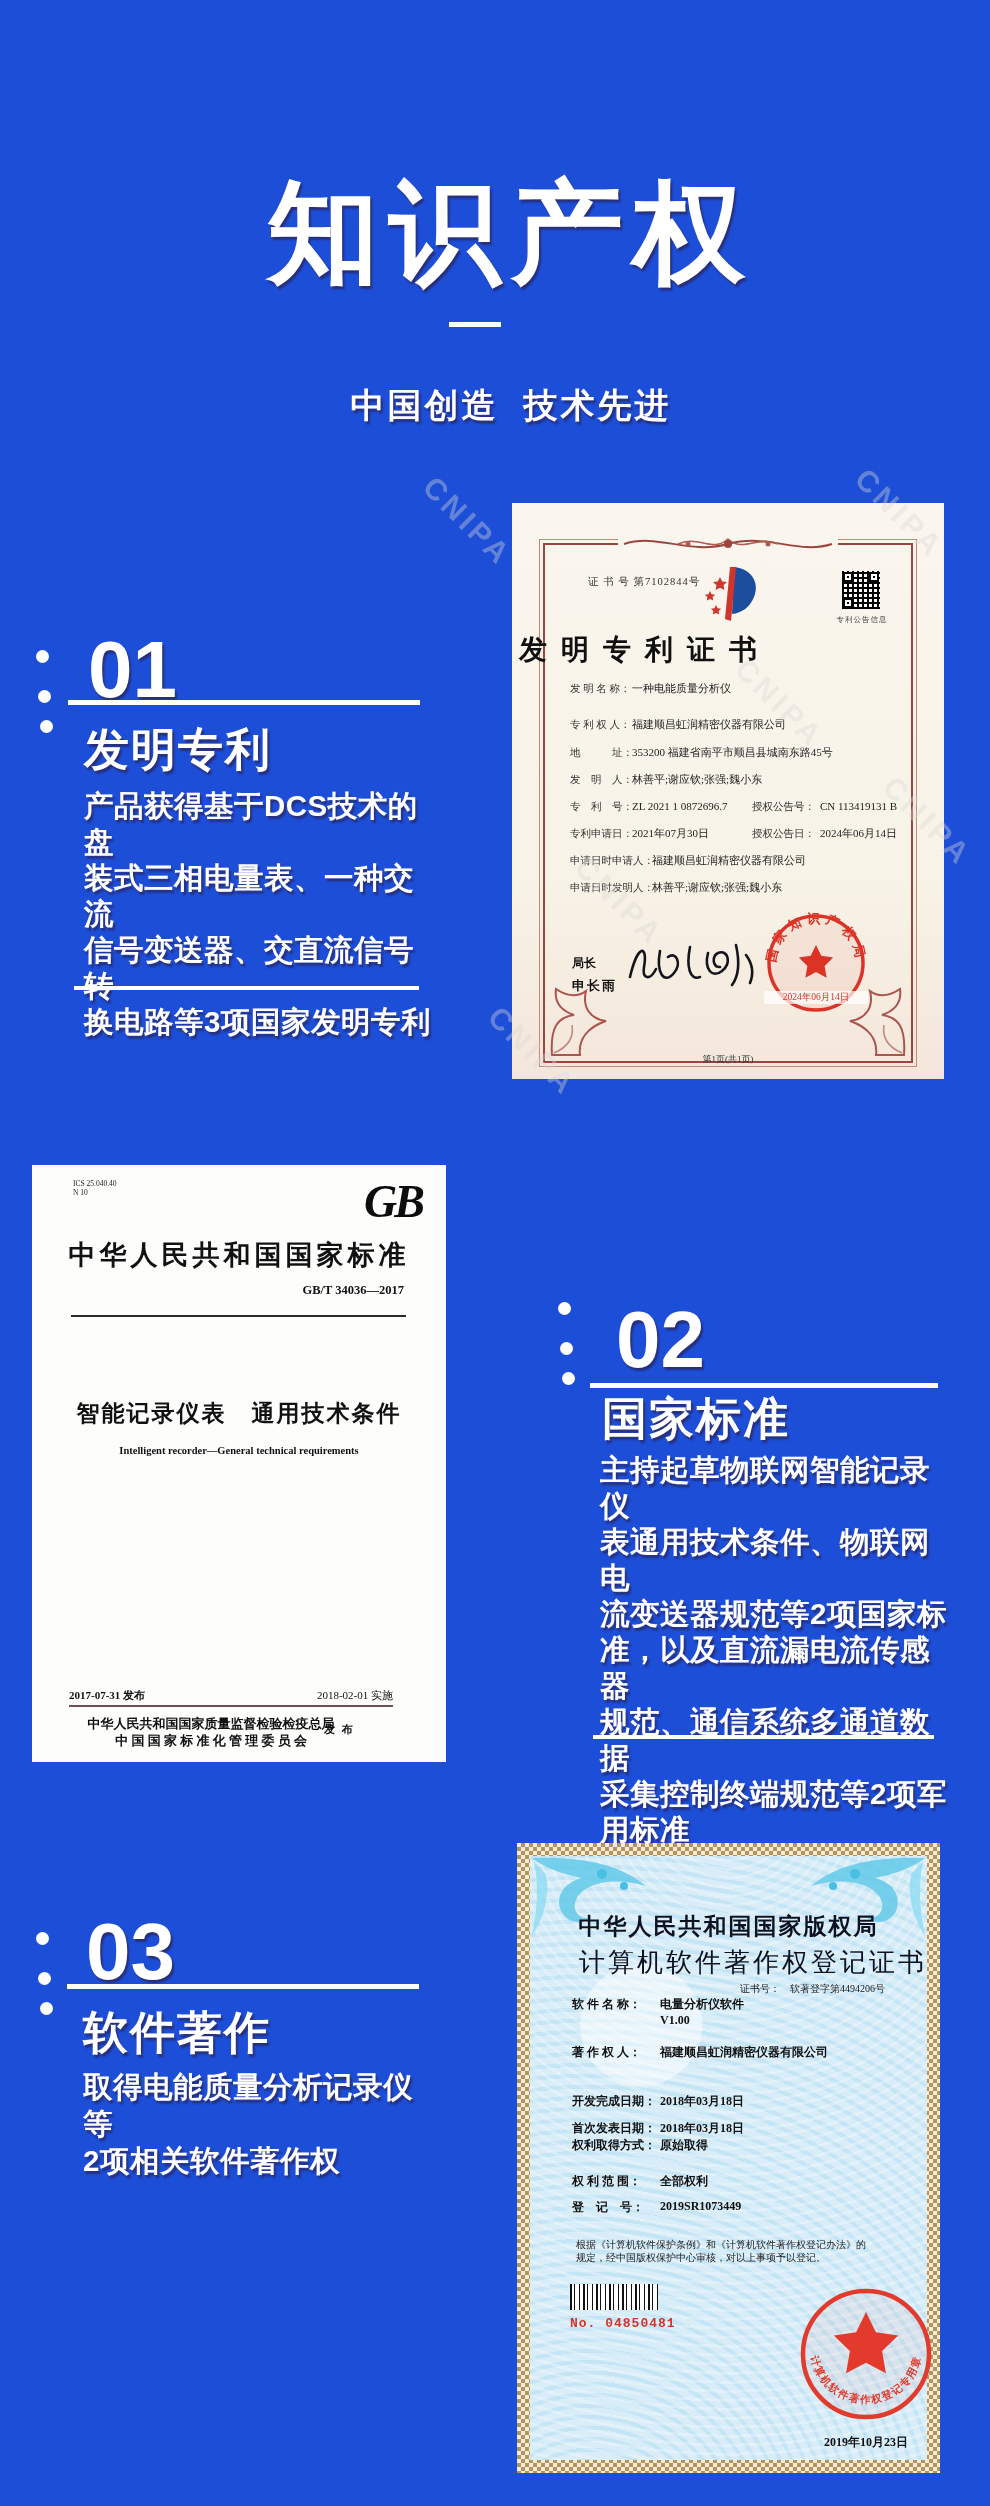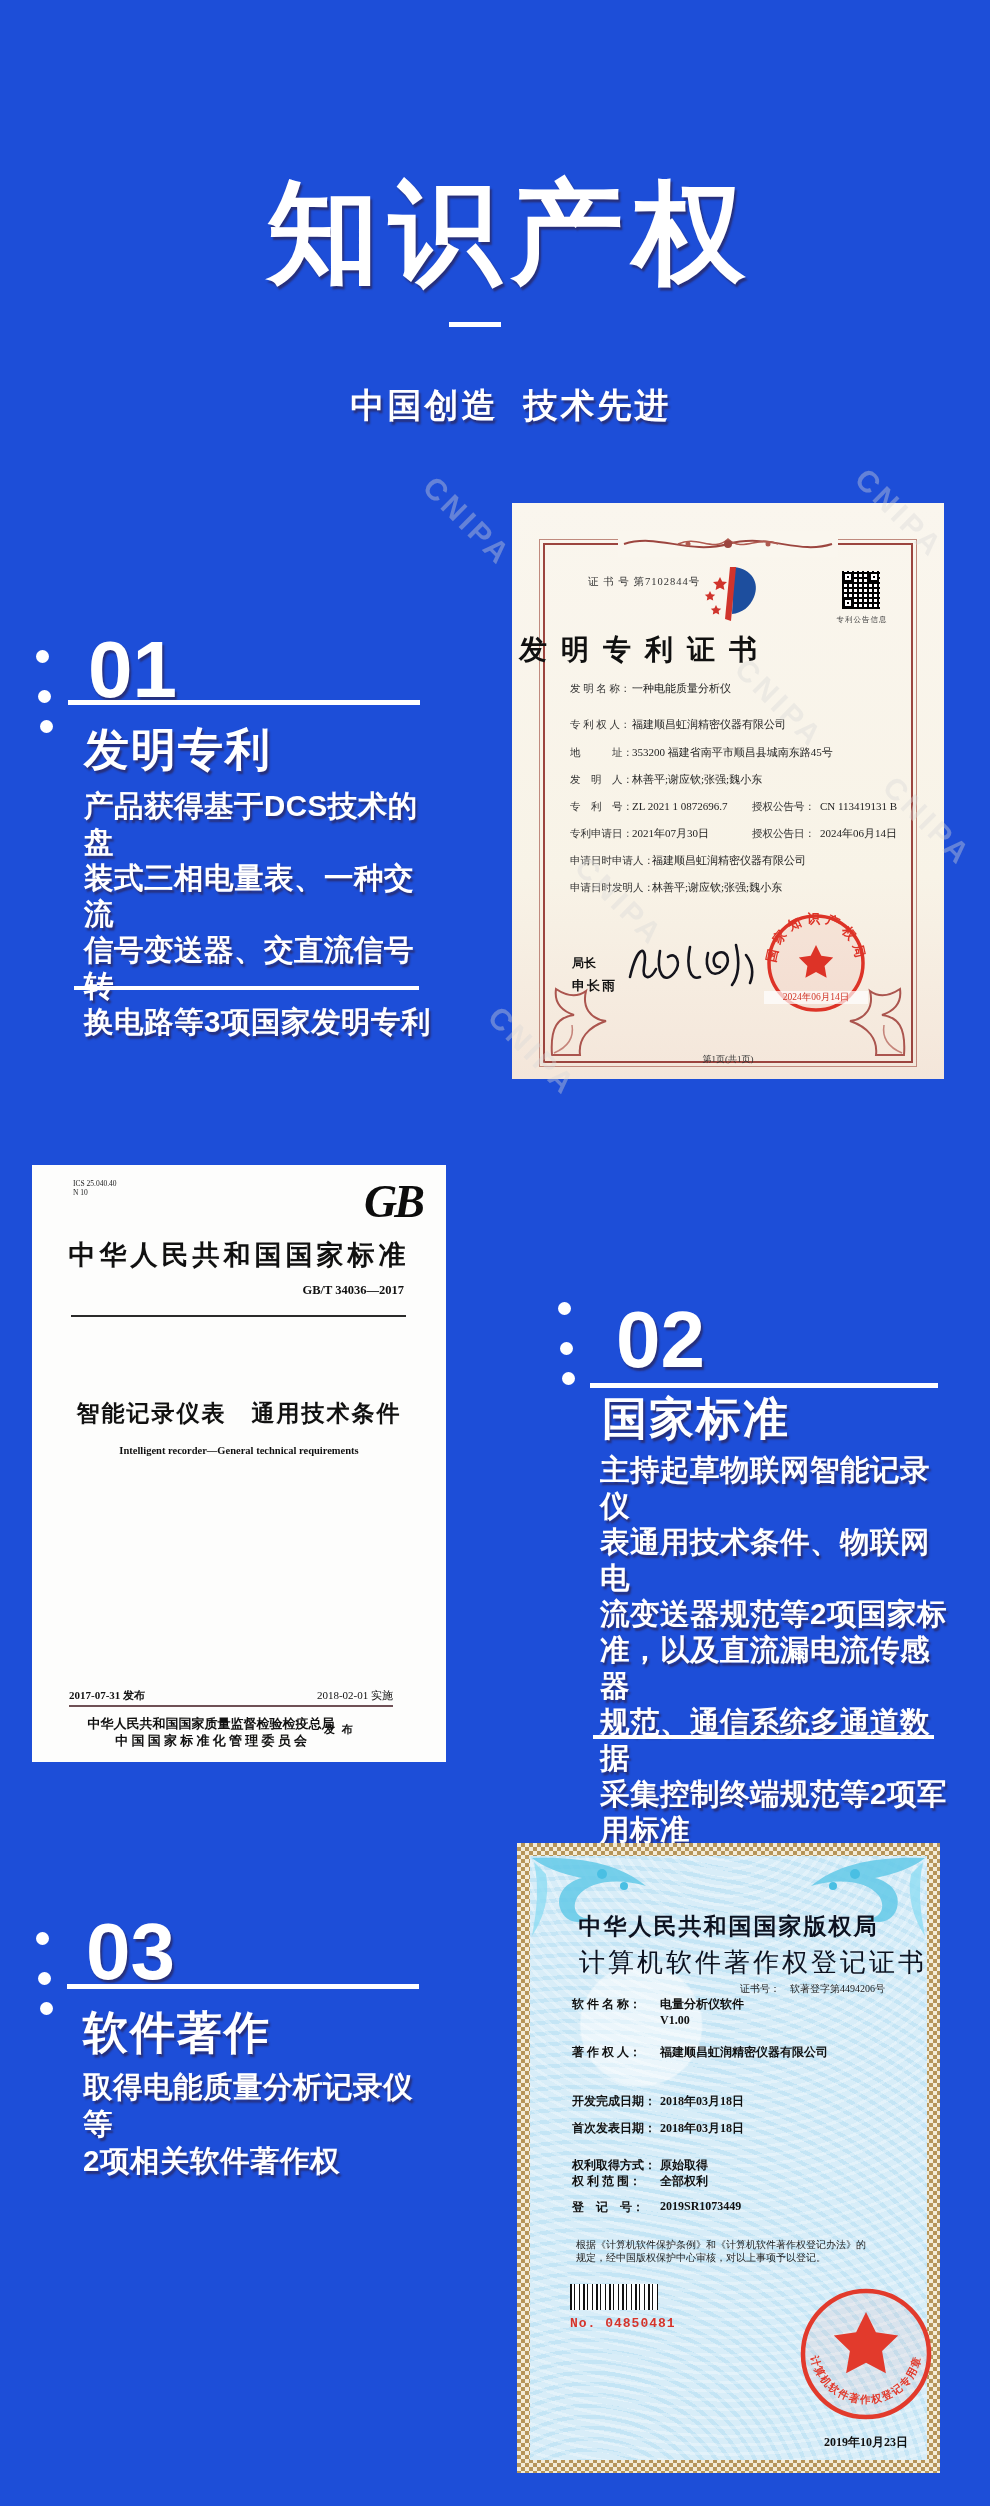--- a/index.html
+++ b/index.html
@@ -107,21 +107,21 @@
         repeating-radial-gradient(circle at 15% 115%,rgba(150,210,238,.30) 0 4px,transparent 4px 11px);}
   .sw-corner{width:120px;height:84px;}
   #sw-c2{right:0;transform:scaleX(-1);}
   #sw-auth{left:0;right:0;top:55px;text-align:center;font-size:23px;font-weight:bold;color:#0d1220;letter-spacing:2px;}
   #sw-title{left:0;right:0;top:89px;text-align:right;font-size:26px;font-weight:normal;color:#0d1220;letter-spacing:3px;}
   #sw-certno{right:42px;top:126px;font-size:10px;color:#1a1a1a;}
   .sw-row{position:absolute;left:42px;right:20px;font-size:12px;color:#111;display:flex;}
   .sw-row .lb{flex:0 0 88px;font-weight:bold;}
   .sw-row .vl{white-space:pre-line;font-weight:bold;}
   #sw-r0{top:140px;} #sw-r1{top:188px;} #sw-r2{top:237px;} #sw-r3{top:264px;}
-  #sw-r4{top:301px;} #sw-r5{top:317px;} #sw-r6{top:343px;}
+  #sw-r4{top:281px;} #sw-r5{top:317px;} #sw-r6{top:343px;}
   #sw-notice{left:46px;right:40px;top:382px;font-size:10px;line-height:13px;color:#1a1a1a;white-space:pre-line;}
   #sw-barcode{left:40px;top:428px;width:88px;height:26px;background:#fff;
       background-image:repeating-linear-gradient(90deg,#111 0 2px,#fff 2px 4px,#111 4px 5px,#fff 5px 9px,#111 9px 10px,#fff 10px 13px);}
   #sw-serial{left:40px;top:460px;font-size:13px;font-weight:bold;color:#d5342b;
              font-family:"Liberation Mono",monospace;letter-spacing:1px;}
   #sw-seal{left:266px;top:428px;width:140px;height:140px;}
   #sw-date{left:266px;top:578px;width:140px;text-align:center;font-size:12px;font-weight:bold;color:#111;}
 </style>
 </head>
 <body>

